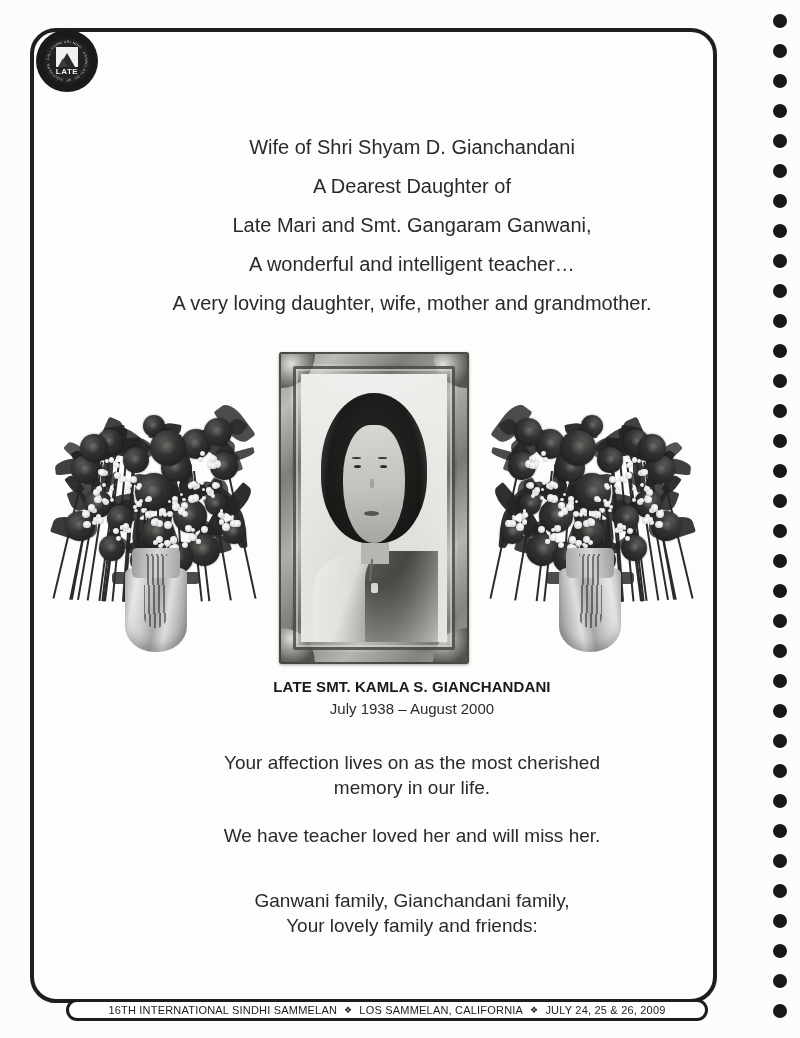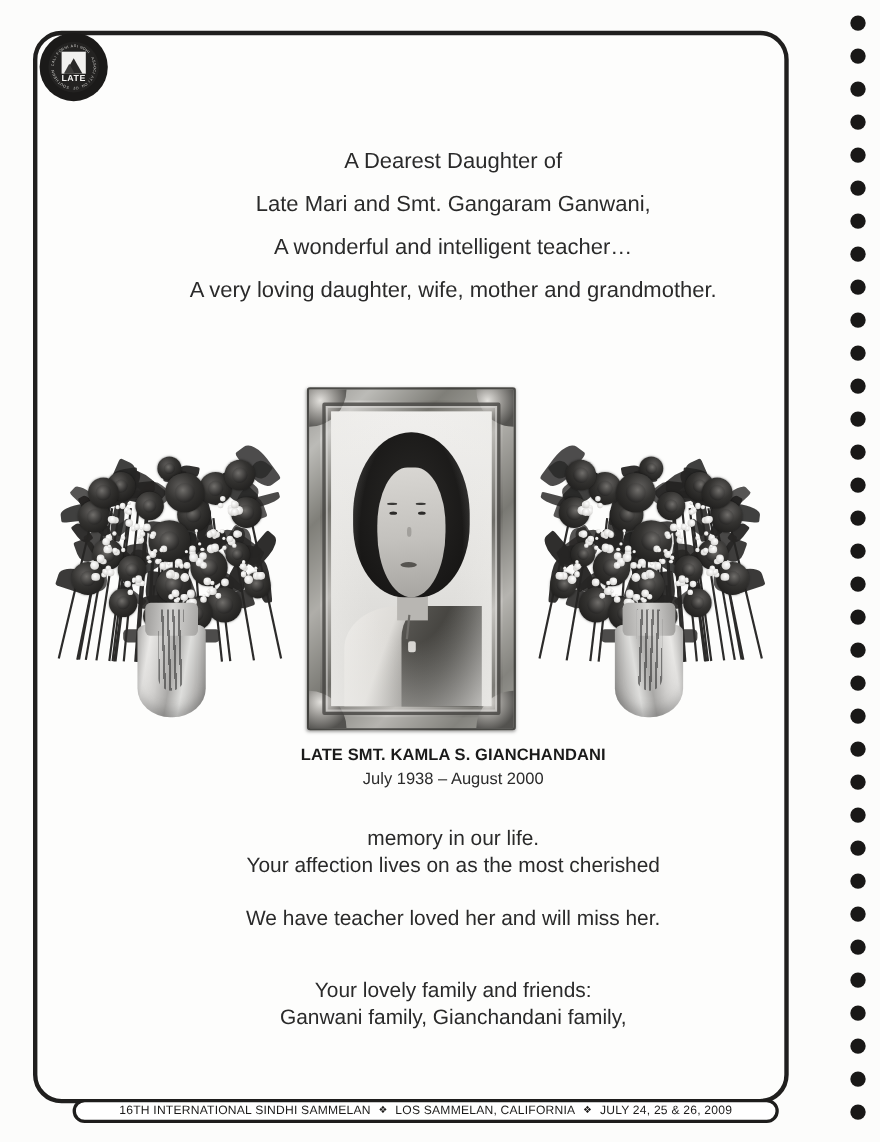--- a/index.html
+++ b/index.html
@@ -566,20 +566,21 @@
         <span style="transform: rotate(252.439deg) translate(21px) rotate(90deg);">I</span>
         <span style="transform: rotate(261.22deg) translate(21px) rotate(90deg);">A</span>
       </div>
     </div>
 </div>
 
 <div class="heading-block">
 </div>
 
 <div class="intro-block">
+  <div class="intro-line">Wife of Shri Shyam D. Gianchandani</div>
   <div class="intro-line">A Dearest Daughter of</div>
   <div class="intro-line">Late Mari and Smt. Gangaram Ganwani,</div>
   <div class="intro-line">A wonderful and intelligent teacher…</div>
   <div class="intro-line">A very loving daughter, wife, mother and grandmother.</div>
 </div>
 
 <div class="media-row">
 
   <div class="bouquet bouquet-left">
     <div class="foliage">
@@ -1086,29 +1087,29 @@
   </div>
 
 </div>
 
 <div class="caption-block">
   <div class="caption-name">LATE SMT. KAMLA S. GIANCHANDANI</div>
   <div class="caption-dates">July 1938 – August 2000</div>
 </div>
 
 <div class="message-block">
+  <div class="message-line">Your affection lives on as the most cherished</div>
   <div class="message-line">memory in our life.</div>
-  <div class="message-line">Your affection lives on as the most cherished</div>
   <div class="msg-gap"></div>
   <div class="message-line">We have teacher loved her and will miss her.</div>
 </div>
 
 <div class="family-block">
+  <div class="family-line">Ganwani family, Gianchandani family,</div>
   <div class="family-line">Your lovely family and friends:</div>
-  <div class="family-line">Ganwani family, Gianchandani family,</div>
 </div>
 
 <div class="footer-ribbon">
   <div class="footer-text">
     <span>16TH INTERNATIONAL SINDHI SAMMELAN</span><span class="footer-sep">❖</span><span>LOS SAMMELAN, CALIFORNIA</span><span class="footer-sep">❖</span><span>JULY 24, 25 &amp; 26, 2009</span>
   </div>
 </div>
 
 <div class="binding-holes">
     <div class="binding-hole" style="top: 0px; background: rgb(25, 24, 23);"></div>

